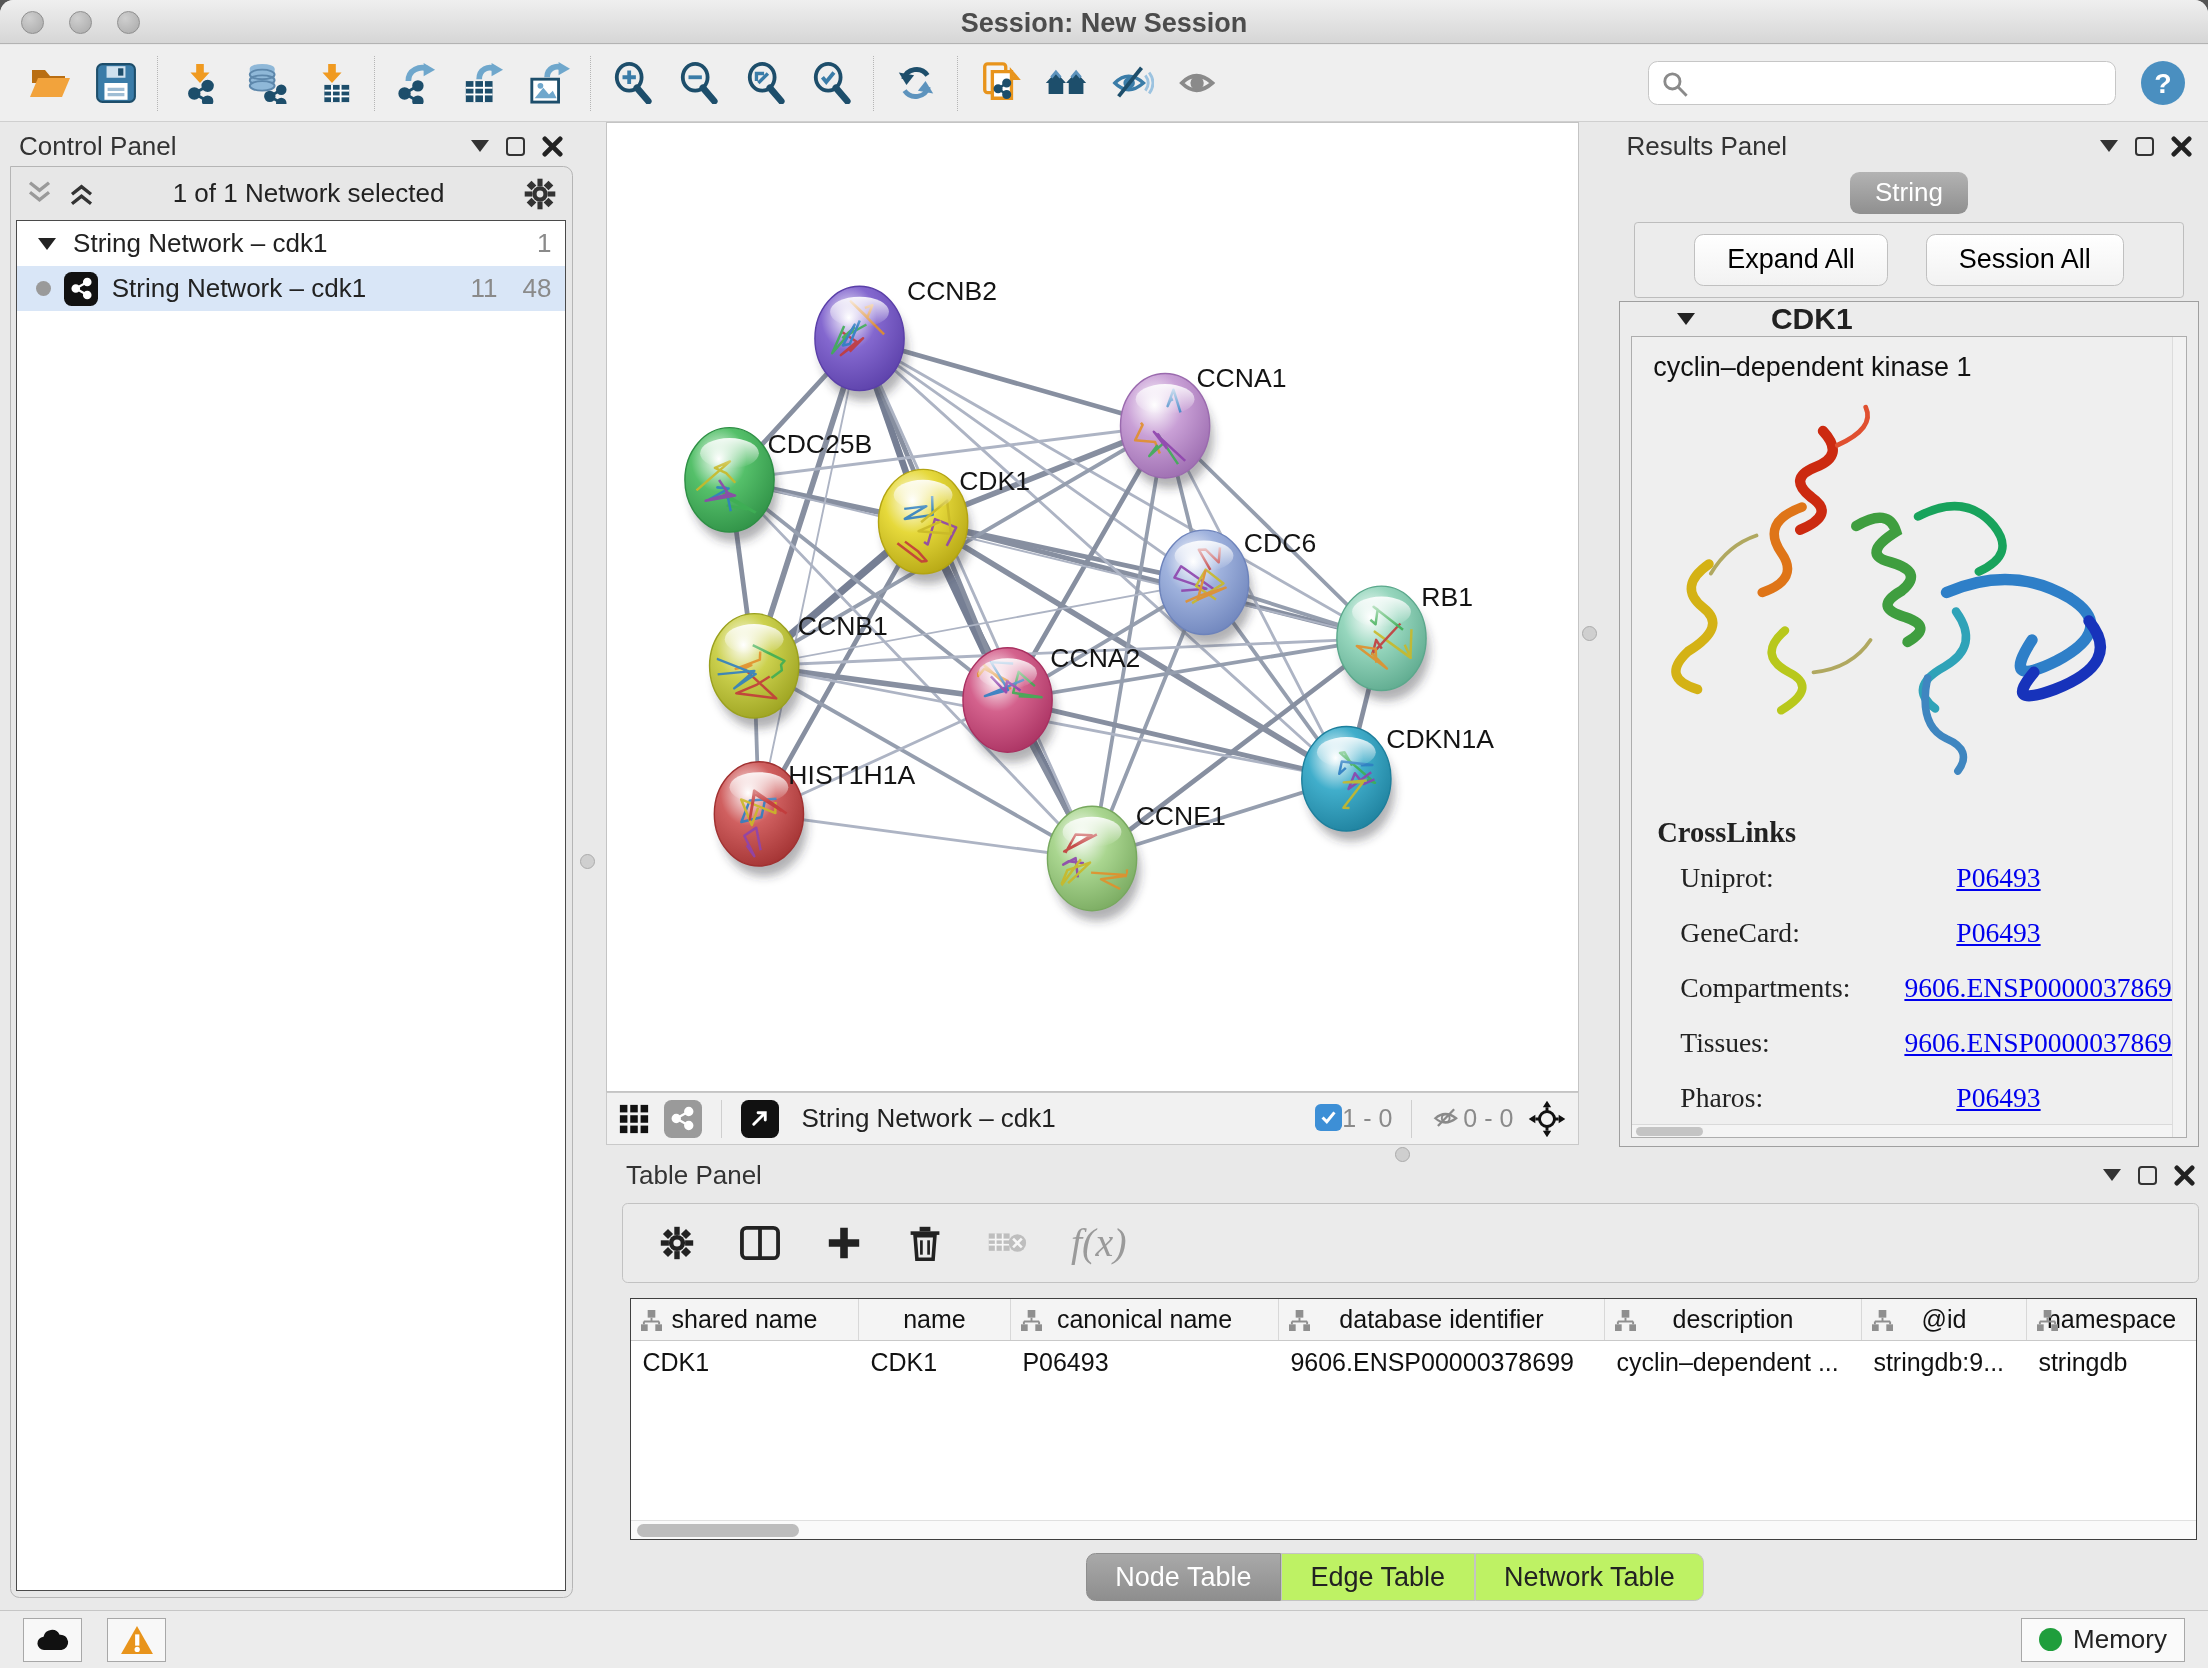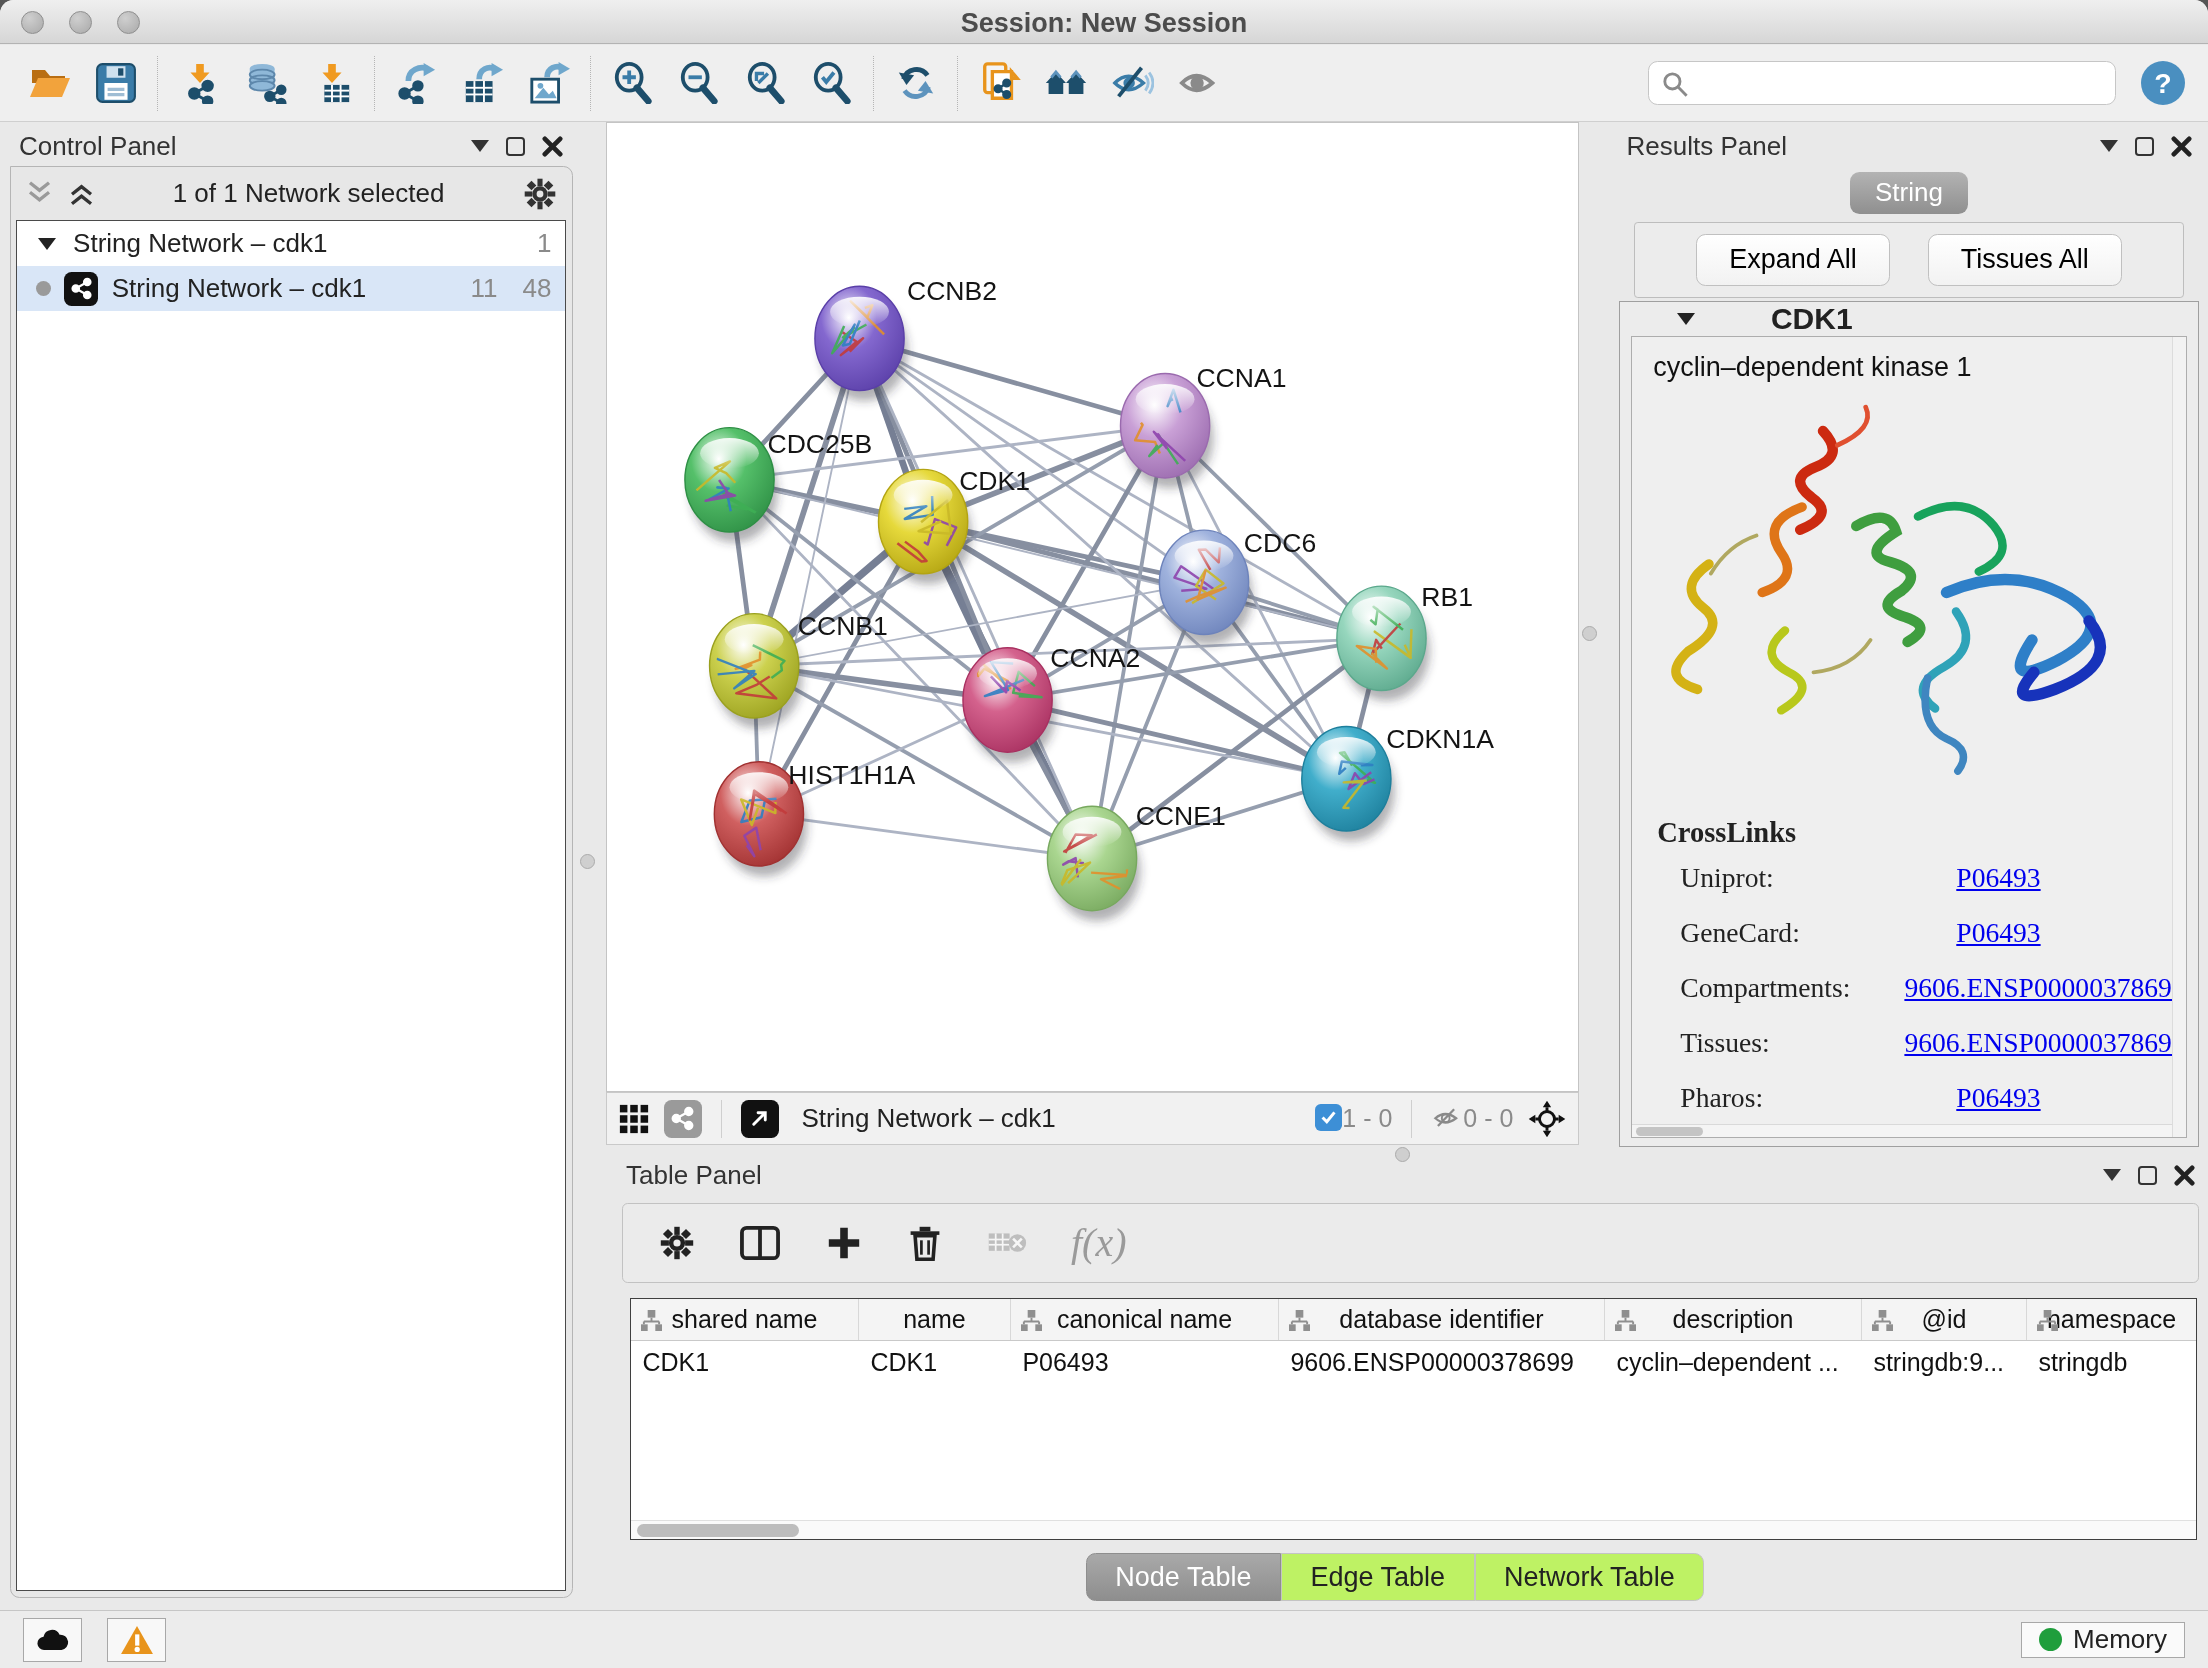--- a/index.html
+++ b/index.html
@@ -105,21 +105,21 @@
   .tp-tabs{position:absolute; left:0; right:0; top:398px; display:flex; justify-content:center;}
   .ttab{font-size:27px; padding:7.6px 28.5px; background:#bef264; border:1px solid #c4c4c4; cursor:pointer;}
   .ttab:first-child{border-radius:9.5px 0 0 9.5px;}
   .ttab:last-child{border-radius:0 9.5px 9.5px 0;}
   .ttab.sel{background:linear-gradient(#a9a9a9,#8e8e8e); color:#fff; border-color:#8e8e8e;}
 
   
   .statusbar{position:absolute; left:0; top:1610px; width:2208px; height:58px; background:#ececec; border-top:1px solid #c6c6c6;
     display:flex; align-items:center; padding:0 23px; gap:25px;}
   .sbtn{width:59px; height:44px; background:#f8f8f8; border:1.9px solid #a8a8a8; display:flex; align-items:center; justify-content:center; cursor:pointer;}
-  .membtn{margin-left:auto; height:36px; background:#fafafa; border:1.9px solid #a8a8a8; display:flex; align-items:center; gap:11.4px;
+  .membtn{margin-left:auto; height:44px; background:#fafafa; border:1.9px solid #a8a8a8; display:flex; align-items:center; gap:11.4px;
     padding:0 17px; font-size:26px; cursor:pointer;}
   .memdot{width:23px; height:23px; border-radius:50%; background:var(--memory-green);}
   .gripdot{position:absolute; width:15px; height:15px; border-radius:50%; background:#cfcfcf; border:1px solid #ababab;}
 </style>
 </head>
 <body>
 
 <div id="app">
 
   <div class="titlebar">
@@ -712,21 +712,21 @@
       <span class="tri"></span>
       <span class="sq"></span>
       <svg class="xx" width="21" height="21" viewBox="0 0 22 22">
           <line x1="3" y1="3" x2="19" y2="19"></line>
           <line x1="19" y1="3" x2="3" y2="19"></line>
         </svg>
     </div>
     <div class="stringtab">String</div>
     <div class="rp-buttons">
       <button class="wbtn">Expand All</button>
-      <button class="wbtn">Tissues All</button>
+      <button class="wbtn">Session All</button>
     </div>
     <div class="rp-content">
       <div class="gene-head">
         <span class="tri" style="border-top-color:#222"></span>
         <span class="gname">CDK1</span>
       </div>
       <div class="gene-card">
         <div class="gene-desc">cyclin–dependent kinase 1</div>
         <div class="protein">
           <svg width="514" height="399" viewBox="0 0 540 420">

